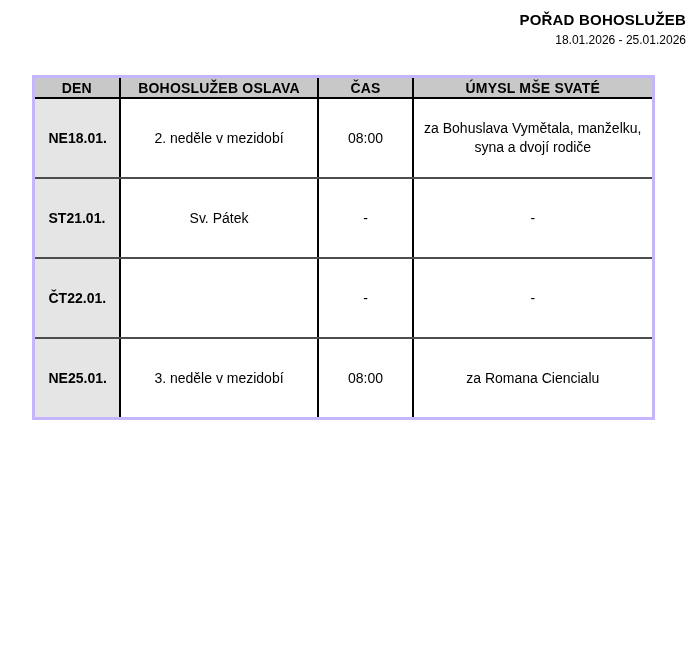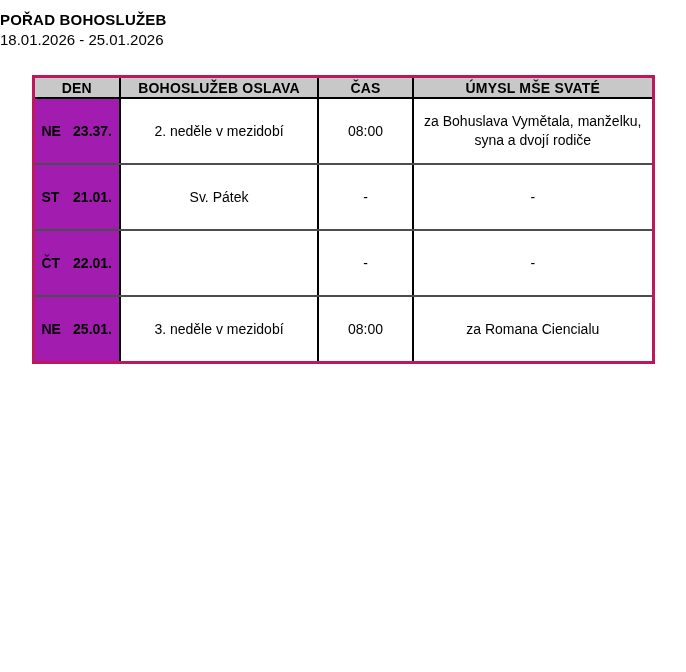--- a/index.html
+++ b/index.html
@@ -8,40 +8,40 @@
     background: #ffffff;
   }
   body {
     width: 686px;
     height: 672px;
     font-family: "Liberation Sans", sans-serif;
     color: #000000;
     overflow: hidden;
   }
   .titles {
-    text-align: left;
+    text-align: right;
     padding-top: 10px;
   }
   .title-main {
     font-size: 15px;
     font-weight: bold;
     line-height: 20px;
     letter-spacing: 0.2px;
   }
   .title-date {
-    font-size: 15px;
+    font-size: 12px;
     font-weight: normal;
     line-height: 20px;
   }
   table.schedule {
     border-collapse: collapse;
     table-layout: fixed;
     width: 620px;
     margin: 25px auto 9px auto;
-    border: 3px solid #be185d;
+    border: 3px solid #c4b5fd;
   }
   col.c-den   { width: 87px; }
   col.c-lit   { width: 198px; }
   col.c-cas   { width: 95px; }
   col.c-umysl { width: 240px; }
   th {
     height: 17px;
     background: #c8c8c8;
     border: 2px solid #000000;
     font-size: 14px;
@@ -57,23 +57,23 @@
     text-align: center;
     vertical-align: middle;
     border-left: 2px solid #000000;
     border-right: 2px solid #000000;
     border-top: 2px solid #4d4d4d;
     border-bottom: 2px solid #4d4d4d;
     padding: 0 8px;
     line-height: 19px;
   }
   td.day {
-    background: #a21caf;
+    background: #e5e5e5;
     font-weight: bold;
-    padding: 0;
+    padding: 7px;
   }
   .day-wrap {
     display: flex;
     justify-content: space-between;
     align-items: center;
     padding: 0 7px;
   }
   td.cel, td.int {
     white-space: pre-line;
   }
@@ -99,21 +99,21 @@
       <th>BOHOSLUŽEB OSLAVA</th>
       <th>ČAS</th>
       <th>ÚMYSL MŠE SVATÉ</th>
     </tr>
   </thead>
   <tbody>
     <tr>
       <td class="day">
         <div class="day-wrap">
           <span>NE</span>
-          <span>23.37.</span>
+          <span>18.01.</span>
         </div>
       </td>
       <td class="cel">2. neděle v mezidobí</td>
       <td class="time">08:00</td>
       <td class="int">za Bohuslava Vymětala, manželku,
 syna a dvojí rodiče</td>
     </tr>
     <tr>
       <td class="day">
         <div class="day-wrap">

